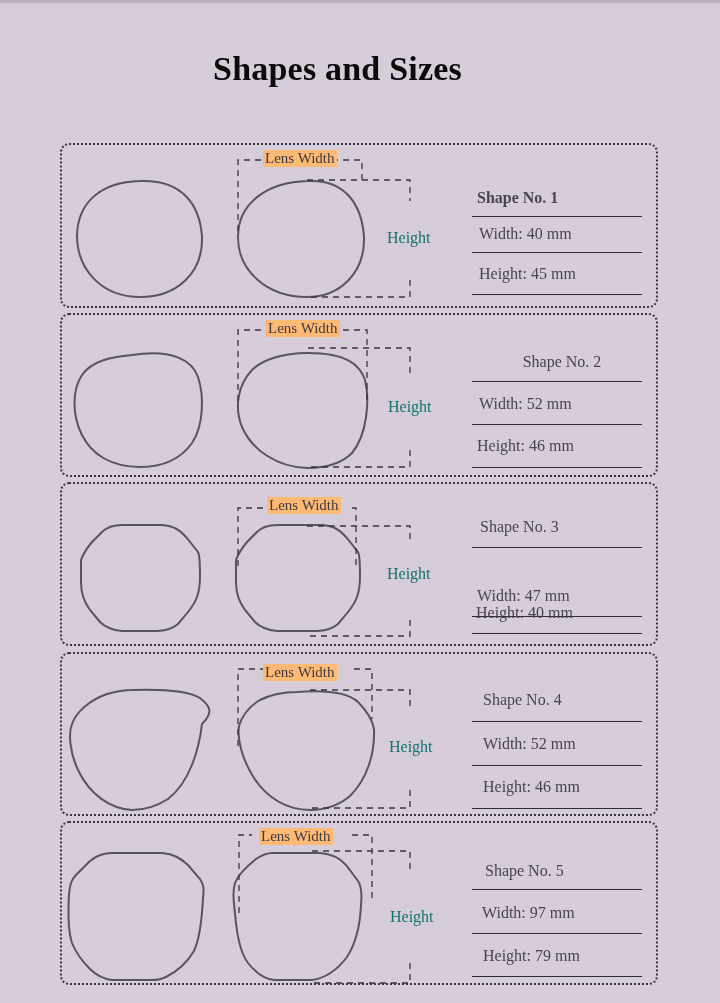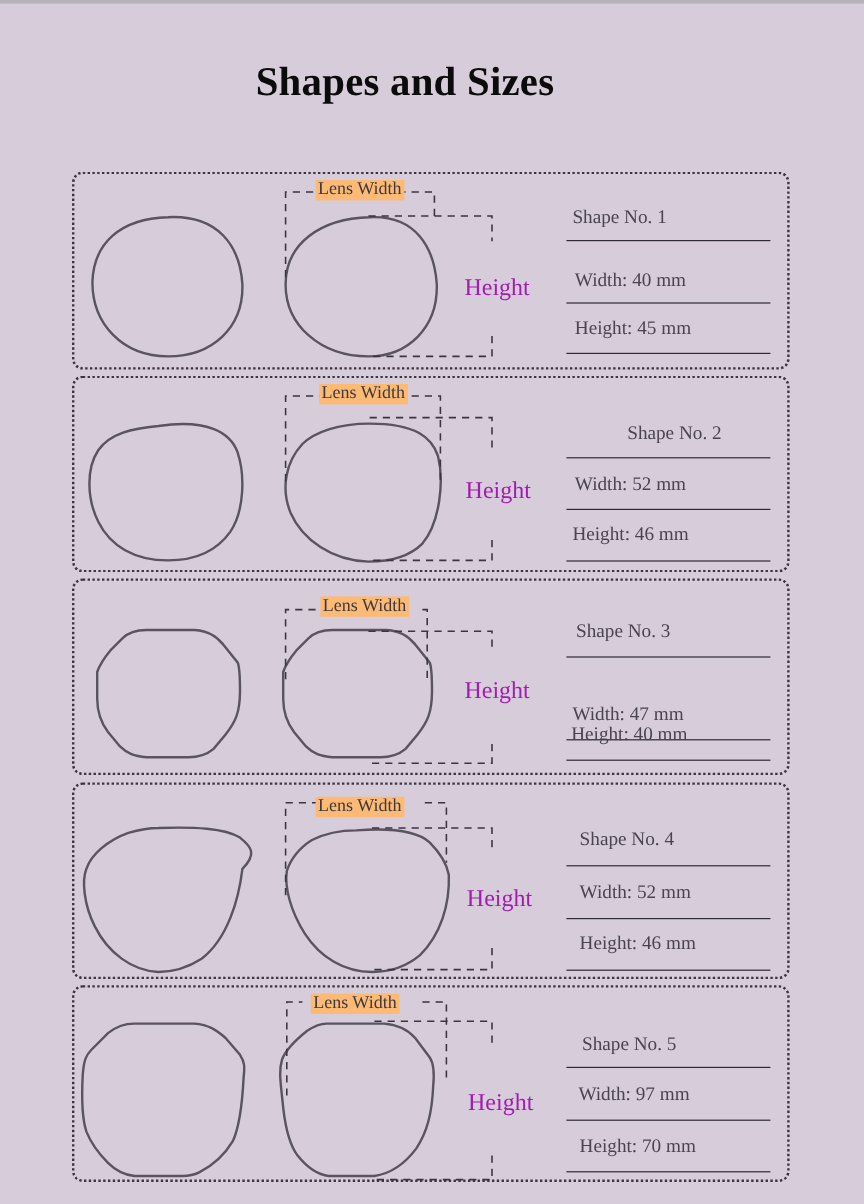--- a/index.html
+++ b/index.html
@@ -16,21 +16,21 @@
   }
   .card {
     position:absolute; left:60px; width:598px;
     border:2px dotted #3a3540; border-radius:9px; box-sizing:border-box;
   }
   .card svg { position:absolute; left:0; top:0; overflow:visible; }
   .lw {
     position:absolute; font-size:15px; color:#3e3940; white-space:nowrap;
     background:#fdba74; padding:0 2px;
   }
-  .hlabel { position:absolute; font-size:20px; color:#a21caf; }
+  .hlabel { position:absolute; font-size:16px; color:#0f766e; }
   .info { position:absolute; left:410px; width:170px; }
   .row {
     position:absolute; left:0; width:170px;
     border-bottom:1.5px solid #2e2a33;
     font-size:16px; color:#4a4450;
   }
 </style>
 </head>
 <body>
 
@@ -40,21 +40,21 @@
 <div class="card" style="top:143px;height:165px;">
   <svg width="598" height="165">
     <path d="M78,36 C120,34 138,60 140,92 C141,128 115,152 78,152 C40,152 15,125 15,90 C16,58 38,37 78,36 Z" fill="none" stroke="#5a5360" stroke-width="2"></path>
     <path d="M246,36 C285,34 300,62 302,92 C303,128 278,152 245,152 C205,152 176,126 176,92 C176,58 205,37 246,36 Z" fill="none" stroke="#5a5360" stroke-width="2"></path>
     <path d="M176,86 L176,15 L300,15 L300,36" fill="none" stroke="#3a3540" stroke-width="1.3" stroke-dasharray="6,5"></path>
     <path d="M245,35 L348,35 L348,56 M348,135 L348,152 L245,152" fill="none" stroke="#3a3540" stroke-width="1.3" stroke-dasharray="6,5"></path>
   </svg>
   <span class="lw" style="left:201px;top:5px;">Lens Width</span>
   <span class="hlabel" style="left:325px;top:84px;">Height</span>
   <div class="info" style="top:0;">
-    <div class="row" style="top:28px;height:28px;padding-left:5px;box-sizing:border-box;">Shape No. 1</div>
+    <div class="row" style="top:44px;height:28px;padding-left:5px;box-sizing:border-box;font-weight:bold;">Shape No. 1</div>
     <div class="row" style="top:80px;height:28px;padding-left:7px;box-sizing:border-box;">Width: 40 mm</div>
     <div class="row" style="top:120px;height:30px;padding-left:7px;box-sizing:border-box;">Height: 45 mm</div>
   </div>
 </div>
 
 <div class="card" style="top:313px;height:164px;">
   <svg width="598" height="164">
     <path d="M70,40 C110,34 130,45 136,62 C142,80 142,110 130,128 C118,145 100,152 78,152 C50,152 30,140 20,120 C10,100 10,75 20,60 C30,46 48,42 70,40 Z" fill="none" stroke="#5a5360" stroke-width="2"></path>
     <path d="M246,38 C285,38 298,50 303,65 C308,85 305,120 290,138 C278,150 260,153 245,153 C215,152 190,135 180,112 C172,92 176,70 190,55 C200,45 220,38 246,38 Z" fill="none" stroke="#5a5360" stroke-width="2"></path>
     <path d="M176,86 L176,15 L305,15 L305,86" fill="none" stroke="#3a3540" stroke-width="1.3" stroke-dasharray="6,5"></path>
@@ -106,15 +106,15 @@
     <path d="M50,30 L100,30 C112,31 118,35 126,42 L138,56 C142,62 142,66 141,75 C140,95 138,115 132,128 C126,138 116,148 104,154 C100,156 95,157 90,157 L50,157 C42,156 34,152 28,146 C20,138 14,130 10,120 C6,108 6,90 7,72 C8,60 10,56 14,52 L28,38 C34,33 42,30 50,30 Z" fill="none" stroke="#5a5360" stroke-width="2"></path>
     <path d="M210,30 L258,30 C270,31 278,35 284,42 L296,58 C300,64 300,72 299,82 C298,105 294,120 285,134 C276,146 264,155 250,157 L212,157 C202,156 194,150 186,140 C180,132 176,118 174,100 C172,80 170,70 173,60 C176,52 184,44 194,36 C200,32 205,30 210,30 Z" fill="none" stroke="#5a5360" stroke-width="2"></path>
     <path d="M177,90 L177,12 L190,12 M290,12 L310,12 L310,80" fill="none" stroke="#3a3540" stroke-width="1.3" stroke-dasharray="6,5"></path>
     <path d="M250,28 L348,28 L348,46 M348,140 L348,160 L250,160" fill="none" stroke="#3a3540" stroke-width="1.3" stroke-dasharray="6,5"></path>
   </svg>
   <span class="lw" style="left:197px;top:5px;">Lens Width</span>
   <span class="hlabel" style="left:328px;top:85px;">Height</span>
   <div class="info" style="top:0;">
     <div class="row" style="top:39px;height:28px;padding-left:13px;box-sizing:border-box;">Shape No. 5</div>
     <div class="row" style="top:81px;height:30px;padding-left:10px;box-sizing:border-box;">Width: 97 mm</div>
-    <div class="row" style="top:124px;height:30px;padding-left:11px;box-sizing:border-box;">Height: 70 mm</div>
+    <div class="row" style="top:124px;height:30px;padding-left:11px;box-sizing:border-box;">Height: 79 mm</div>
   </div>
 </div>
 
 </body></html>

